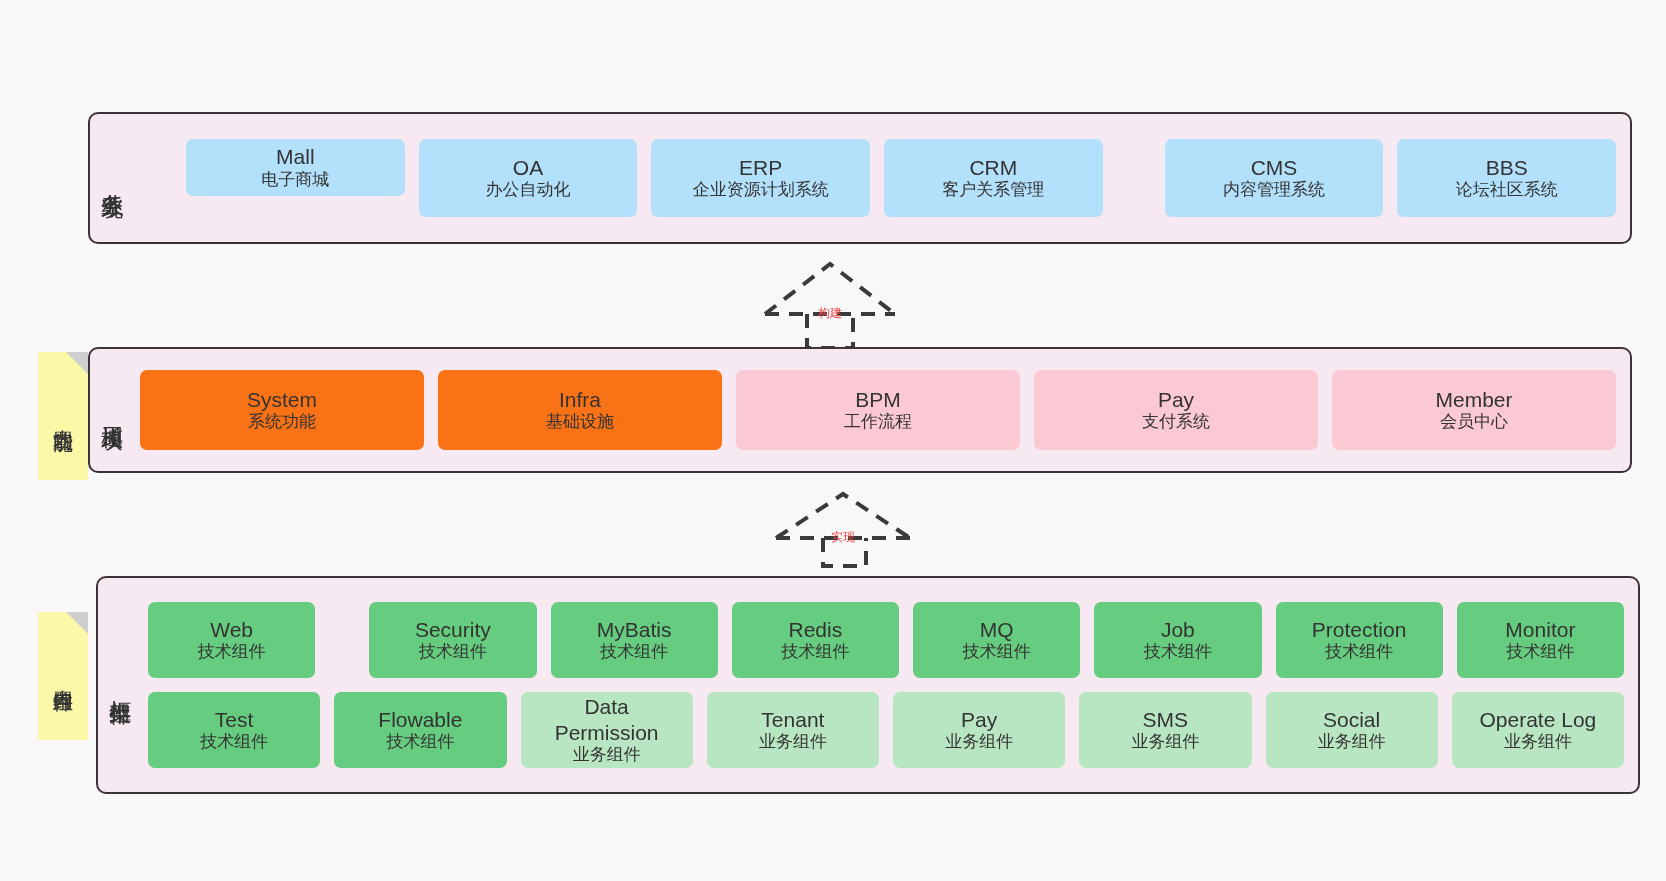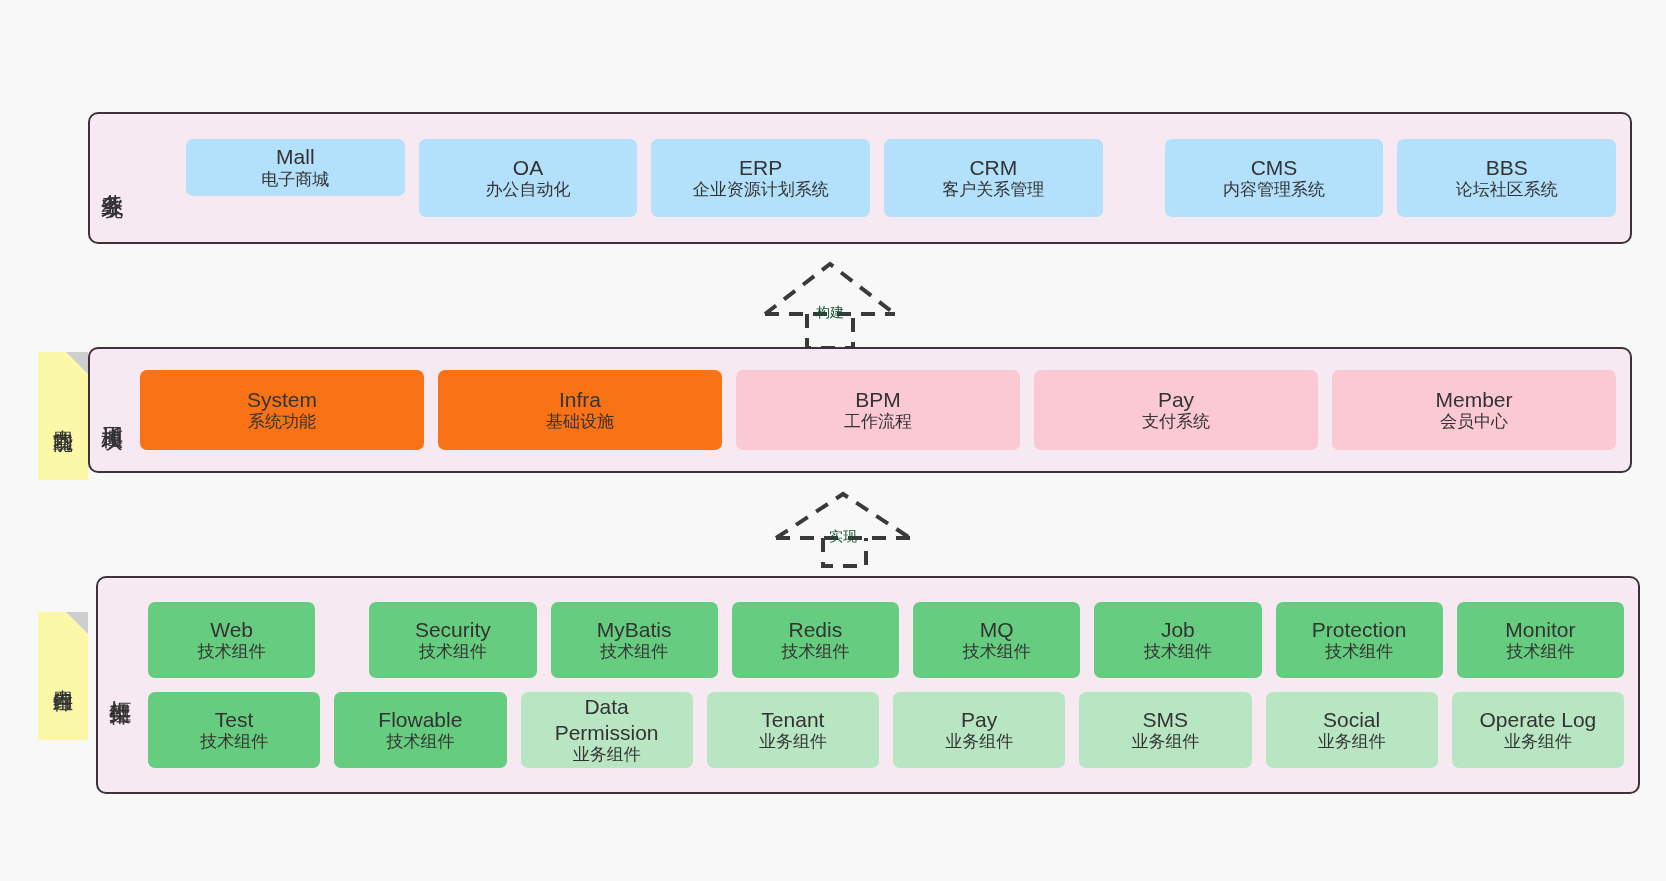--- a/index.html
+++ b/index.html
@@ -110,22 +110,22 @@
   .arrow {
     position: absolute;
     z-index: 1;
   }
   .arrow .arrow-label {
     position: absolute;
     left: 0;
     right: 0;
     bottom: 8px;
     text-align: center;
-    font-size: 14px;
-    color: #14532d;
+    font-size: 12px;
+    color: #ef4444;
     white-space: nowrap;
     user-select: none;
   }
 </style>
 </head>
 <body>
 
 <div class="layer" id="layer-0" style="left:88px; top:112px; width:1544px; height:132px;">
   <div class="layer-label">业务系统</div>
   <div class="layer-body">

